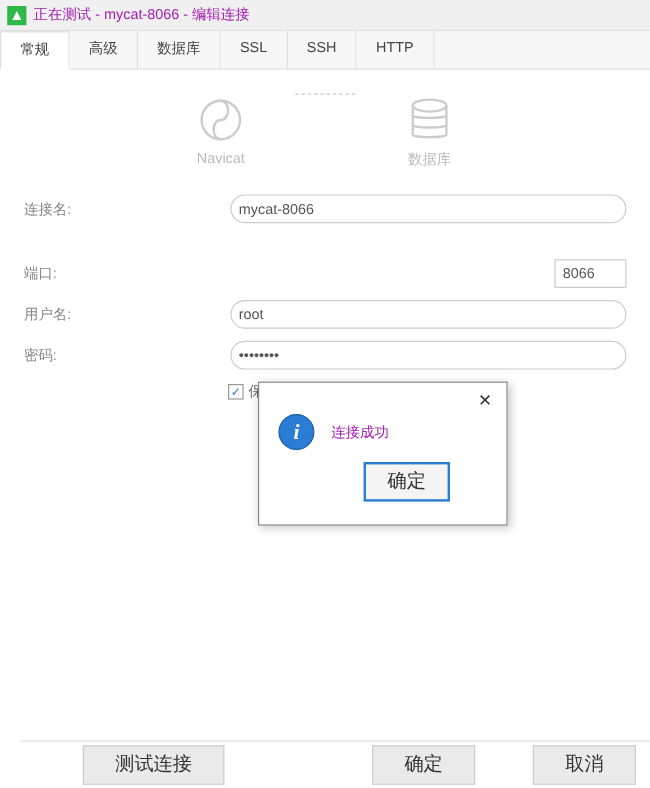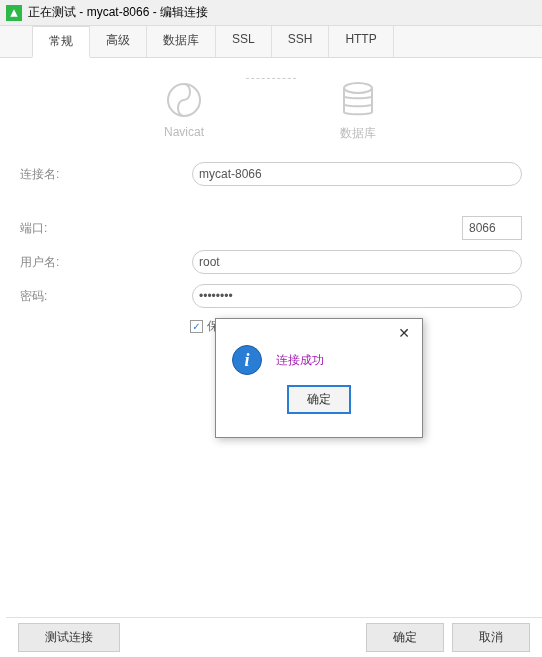--- a/index.html
+++ b/index.html
@@ -23,26 +23,25 @@
     }
     .app-icon {
       width: 16px; height: 16px;
       background: #2fb84a;
       margin-right: 6px;
       display: inline-flex;
       align-items: center;
       justify-content: center;
     }
     .app-icon svg { width: 12px; height: 12px; }
-    .title-text { color: #000000; }
+    .title-text { color: #a21caf; }
     .tabs {
       display: flex;
       border-bottom: 1px solid #ddd;
       background: #f7f7f7;
-      padding-left: 32px;
     }
     .tab {
       padding: 6px 16px;
       cursor: pointer;
       color: #444;
       border-right: 1px solid #e0e0e0;
       background: #f7f7f7;
     }
     .tab.active {
       background: #fff;
@@ -144,31 +143,32 @@
     .dialog-msg { color: #a21caf; font-size: 12px; }
     .dialog-footer {
       text-align: center;
       padding-bottom: 12px;
     }
     .btn {
       border: 1px solid #aaa;
       background: #f4f4f4;
       padding: 4px 18px;
       cursor: pointer;
-      font-size: 12px;
+      font-size: 16px;
       color: #333;
       font-family: inherit;
+      margin-left: 40px;
     }
     .btn.primary {
       border: 2px solid #2a7dd4;
     }
     .footer {
       position: absolute;
       bottom: 0;
-      left: 6px; right: 0;
+      left: 17px; right: 0;
       height: 40px;
       display: flex;
       align-items: center;
       padding: 0 12px;
       border-top: 1px solid #e0e0e0;
       justify-content: space-between;
     }
     .footer-right { display: flex; gap: 8px; }
     .btn.flat {
       border: 1px solid #ccc;

